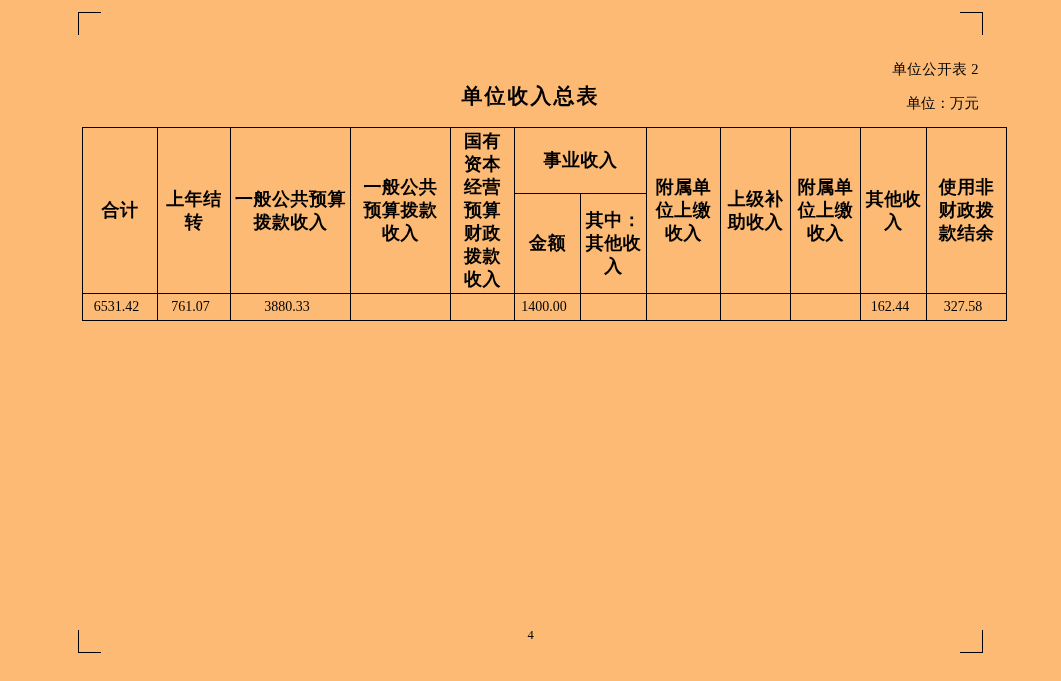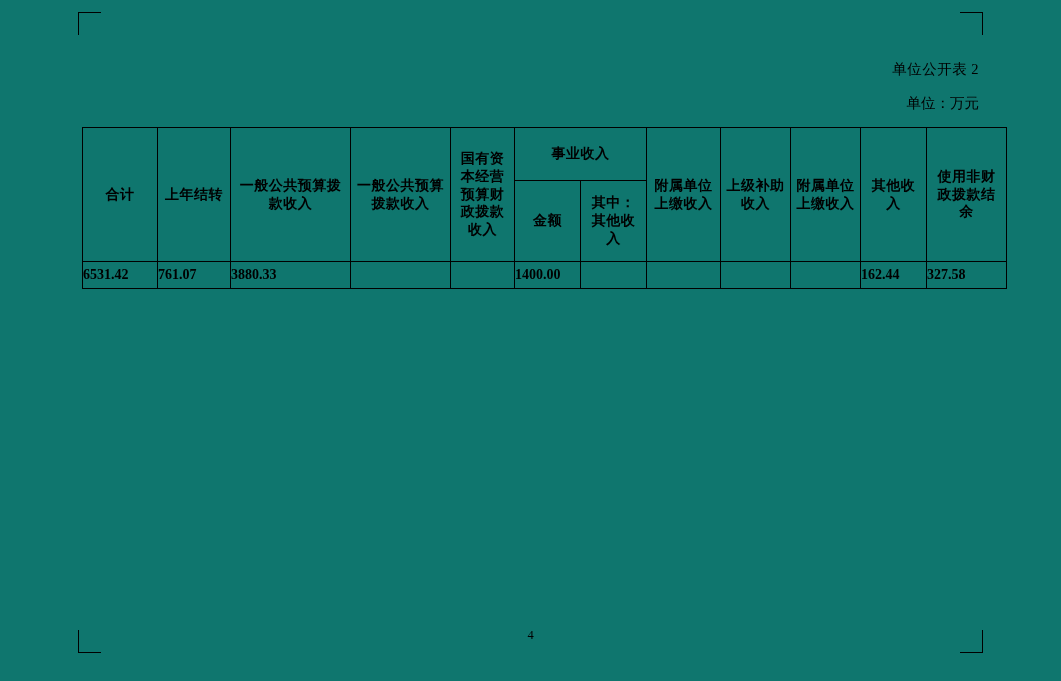--- a/index.html
+++ b/index.html
@@ -7,21 +7,21 @@
     padding: 0;
     background: #e9e9e9;
   }
   body {
     font-family: "Liberation Serif", "DejaVu Serif", serif;
   }
   .page {
     position: relative;
     width: 1061px;
     height: 681px;
-    background: #0f766e;
+    background: #fdba74;
     margin: 0 auto;
     overflow: hidden;
   }
   
   .crop {
     position: absolute;
     width: 22px;
     height: 22px;
   }
   .crop.tl { top: 12px; left: 78px; border-left: 1px solid #000; border-top: 1px solid #000; }
@@ -60,35 +60,35 @@
     left: 82px;
     width: 907px;
   }
   table.main {
     border-collapse: collapse;
     width: 907px;
     table-layout: fixed;
   }
   table.main th, table.main td {
     border: 1px solid #000;
-    font-size: 14px;
+    font-size: 18px;
     font-weight: bold;
     color: #000;
     padding: 0;
     line-height: 1.28;
   }
   table.main th {
     text-align: center;
     vertical-align: middle;
     padding: 2px 4px;
     letter-spacing: 0.5px;
   }
   table.main td.val {
-    text-align: left;
-    font-weight: bold;
+    text-align: center;
+    font-weight: normal;
     font-size: 14px;
     height: 26px;
     padding: 0 7px 0 0;
     font-family: "Liberation Serif", "DejaVu Serif", serif;
   }
   .h-tall { height: 124px; }
   .h-group { height: 48px; margin-left: 16px; }
   .h-sub { height: 76px; }
 
   .page-number {
@@ -106,20 +106,21 @@
 
 <div class="page">
 
   <div class="crop tl"></div>
   <div class="crop tr"></div>
   <div class="crop bl"></div>
   <div class="crop br"></div>
 
   <div class="header-note">单位公开表 2</div>
 
+  <div class="doc-title">单位收入总表</div>
 
   <div class="unit-note">单位：万元</div>
 
   <div class="table-wrap">
     <table class="main">
       <colgroup>
         <col style="width:75px">
         <col style="width:73px">
         <col style="width:120px">
         <col style="width:100px">

